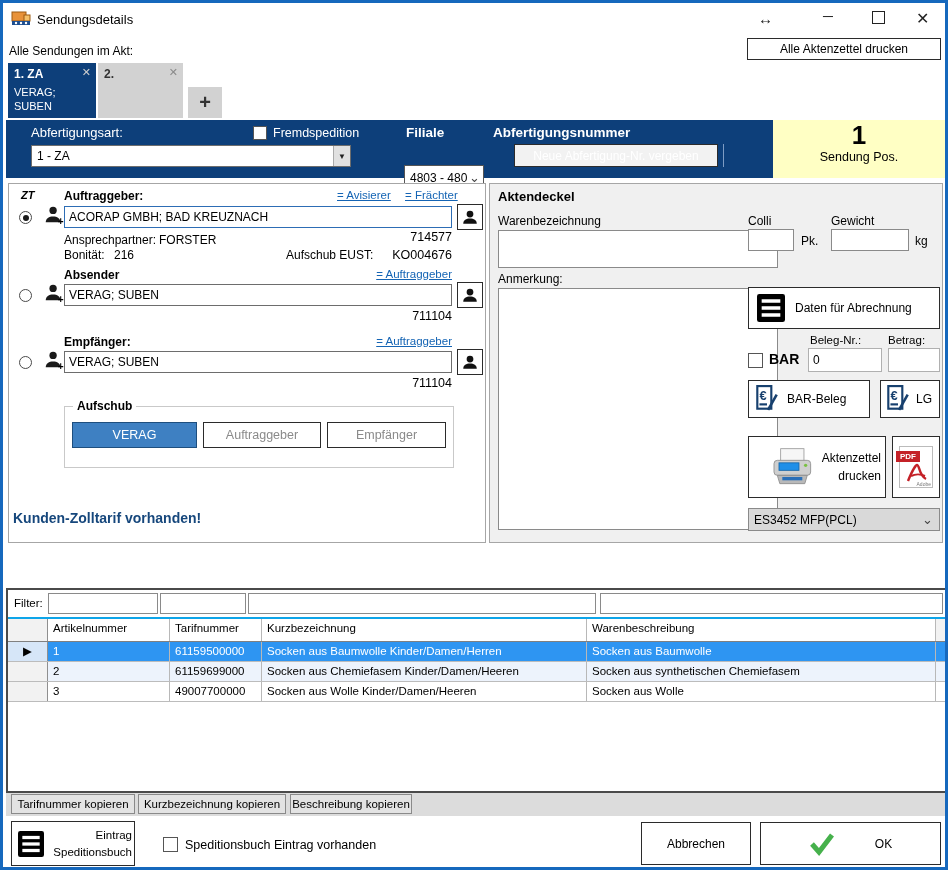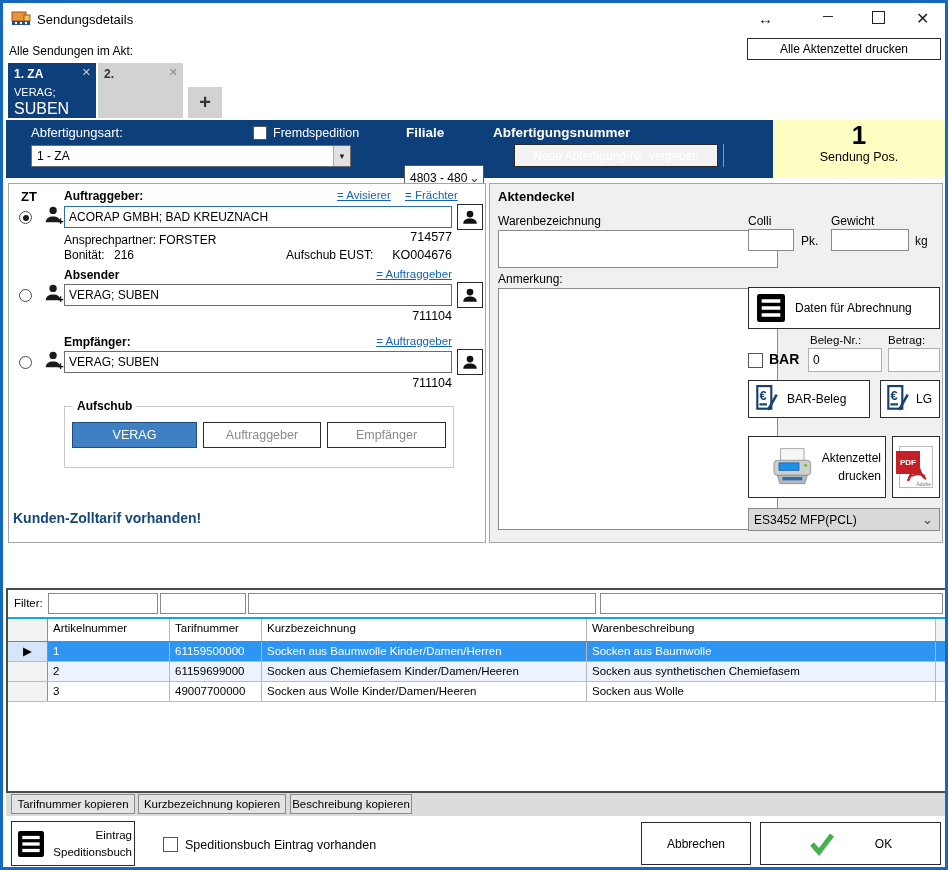--- a/index.html
+++ b/index.html
@@ -88,21 +88,21 @@
   <div class="abs winctl" style="left:913px;top:6px;font-size:16px;">✕</div>
 
   <div class="abs btn" style="left:744px;top:35px;width:194px;height:22px;">Alle Aktenzettel drucken</div>
 
   <div class="abs" style="left:6px;top:41px;font-size:12px;">Alle Sendungen im Akt:</div>
 
   <div class="abs tab1" style="left:5px;top:60px;width:88px;height:55px;">
     <div class="abs" style="left:6px;top:4px;font-size:12px;font-weight:bold;">1.  ZA</div>
     <div class="tabx">✕</div>
     <div class="abs" style="left:6px;top:23px;font-size:11px;">VERAG;</div>
-    <div class="abs" style="left:6px;top:37px;font-size:16px;">SUBEN</div>
+    <div class="abs" style="left:6px;top:37px;font-size:11px;">SUBEN</div>
   </div>
   <div class="abs tab2" style="left:95px;top:60px;width:85px;height:55px;">
     <div class="abs" style="left:6px;top:4px;font-size:12px;font-weight:bold;">2.</div>
     <div class="tabx">✕</div>
   </div>
   <div class="abs tab2" style="left:185px;top:84px;width:34px;height:31px;display:flex;align-items:center;justify-content:center;font-size:20px;font-weight:bold;">+</div>
 
   <div class="abs band" style="left:3px;top:117px;width:942px;height:58px;">
     <div class="abs" style="left:25px;top:5px;font-size:13px;">Abfertigungsart:</div>
     <div class="abs combo" style="left:25px;top:25px;width:320px;height:22px;border:1px solid #6d6d6d;">
@@ -122,21 +122,21 @@
     <div class="abs btn" style="left:508px;top:24px;width:204px;height:23px;background:#f2f2f2;">Neue Abfertigung-Nr. vergeben</div>
     <div class="abs" style="left:717px;top:24px;width:1px;height:23px;background:#7d9cc4;"></div>
 
     <div class="abs" style="left:767px;top:0;width:172px;height:58px;background:#ffffc4;color:#000;">
       <div style="text-align:center;font-size:26px;font-weight:bold;line-height:30px;">1</div>
       <div style="text-align:center;font-size:12.5px;">Sendung Pos.</div>
     </div>
   </div>
 
   <div class="abs panel" style="left:5px;top:180px;width:478px;height:360px;">
-    <div class="abs bold" style="left:12px;top:5px;font-size:13px;">ZT</div>
+    <div class="abs bold" style="left:12px;top:5px;font-size:11px;font-style:italic;">ZT</div>
 
     <div class="abs bold" style="left:55px;top:5px;">Auftraggeber:</div>
     <div class="abs link" style="left:328px;top:5px;">= Avisierer</div>
     <div class="abs link" style="left:396px;top:5px;">= Frächter</div>
     <div class="abs radio sel" style="left:10px;top:27px;"></div>
     <div class="abs" style="left:34px;top:20px;">
       <svg width="22" height="22" viewBox="0 0 24 24">
           <circle cx="11" cy="7" r="4" fill="#1a1a1a"></circle>
           <path d="M3 20c0-4.5 3.6-6.5 8-6.5s8 2 8 6.5z" fill="#1a1a1a"></path>
           <text x="16" y="23" font-size="11" font-weight="bold" fill="#000">+</text>
@@ -266,21 +266,21 @@
         <path d="M10 34 h36 l-3 10 h-30 z" fill="#b9b9b9" stroke="#8a8a8a"></path>
         <rect x="16" y="36" width="24" height="4" fill="#2a6fb8"></rect>
       </svg>
       <span style="text-align:right;flex:1;padding-right:4px;line-height:1.5;">
         <span>Aktenzettel</span><br>
         <span>drucken</span>
       </span>
     </div>
     <div class="abs btn" style="left:402px;top:252px;width:48px;height:62px;">
       <div style="position:relative;width:34px;height:42px;background:#fff;border:1px solid #bbb;">
-        <div style="position:absolute;left:-4px;top:4px;background:#c42127;color:#fff;font-size:8px;font-weight:bold;padding:7px 4px;">PDF</div>
+        <div style="position:absolute;left:-4px;top:4px;background:#c42127;color:#fff;font-size:8px;font-weight:bold;padding:1px 4px;">PDF</div>
         <svg width="22" height="20" viewBox="0 0 22 20" style="position:absolute;left:6px;top:16px;">
             <path d="M2 18 C6 8 10 2 11 2 C13 2 13 8 16 12 C18 15 20 16 20 16" fill="none" stroke="#c42127" stroke-width="2.4"></path>
             <path d="M5 13 C9 11 15 11 19 13" fill="none" stroke="#c42127" stroke-width="2"></path>
           </svg>
         <div style="position:absolute;right:1px;bottom:0;font-size:5px;color:#777;">Adobe</div>
       </div>
     </div>
 
     <div class="abs combo" style="left:258px;top:324px;width:192px;height:23px;background:#d9d9d9;border:1px solid #8a8a8a;">
       <div class="val">ES3452 MFP(PCL)</div>

